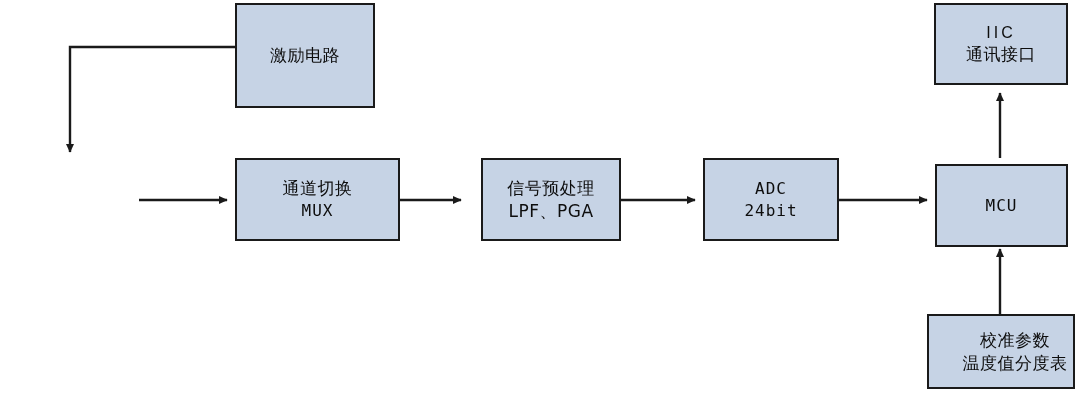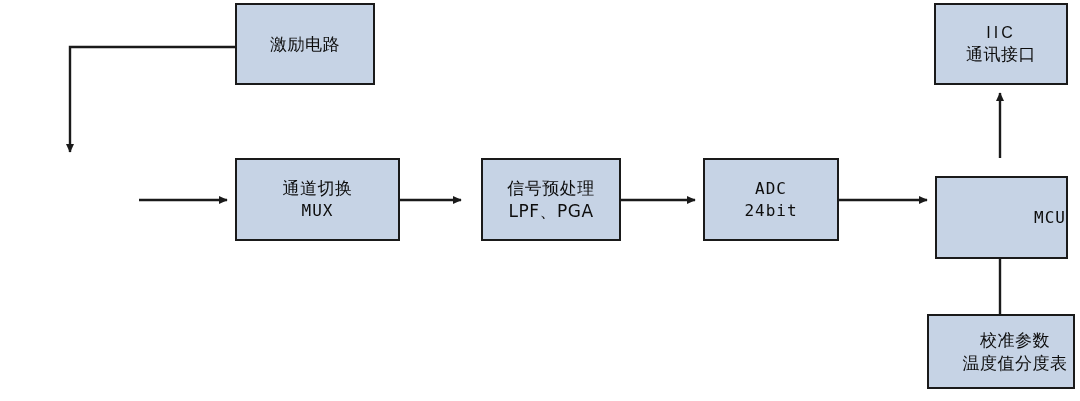--- a/index.html
+++ b/index.html
@@ -48,26 +48,26 @@
     font-family: "DejaVu Sans Mono", "Liberation Mono", monospace;
     letter-spacing: 1px;
     font-size: 16px;
   }
   .spaced-line {
     letter-spacing: 3px;
     font-family: Liberation Sans, sans-serif;
     font-size: 16px;
   }
   
-  #node-excitation { left: 235px; top: 3px;  width: 140px; height: 82px; }
+  #node-excitation { left: 235px; top: 3px;  width: 140px; height: 105px; }
   #node-rtd        { left: 2px;   top: 159px; width: 137px; height: 83px; }
   #node-mux        { left: 235px; top: 158px; width: 165px; height: 83px; }
   #node-signal     { left: 469px; top: 158px; width: 140px; height: 83px; margin-left: 12px; }
   #node-adc        { left: 703px; top: 158px; width: 136px; height: 83px; }
-  #node-mcu        { left: 935px; top: 176px; width: 133px; height: 83px; align-items: flex-end; }
+  #node-mcu        { left: 935px; top: 164px; width: 133px; height: 83px; }
   #node-iic        { left: 934px; top: 3px;   width: 134px; height: 82px; }
   #node-cal        { left: 927px; top: 314px; width: 148px; height: 75px; padding-left: 28px; }
 </style>
 </head>
 <body>
 
 <div id="diagram-root">
 
   <svg class="svg-layer" viewBox="0 0 1080 401">
     <defs>

